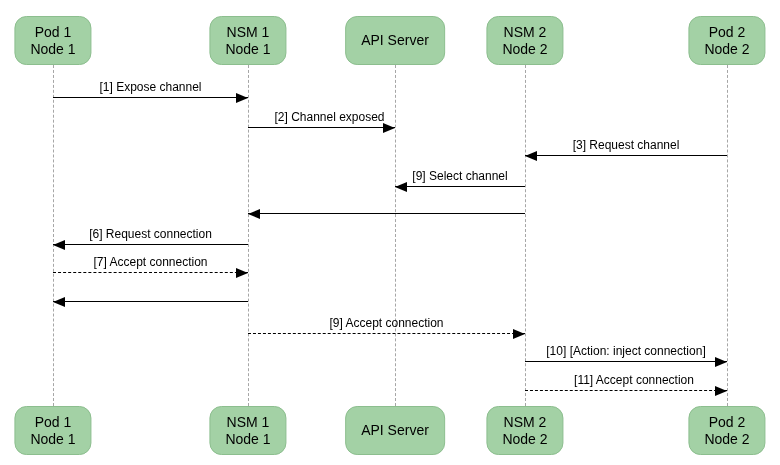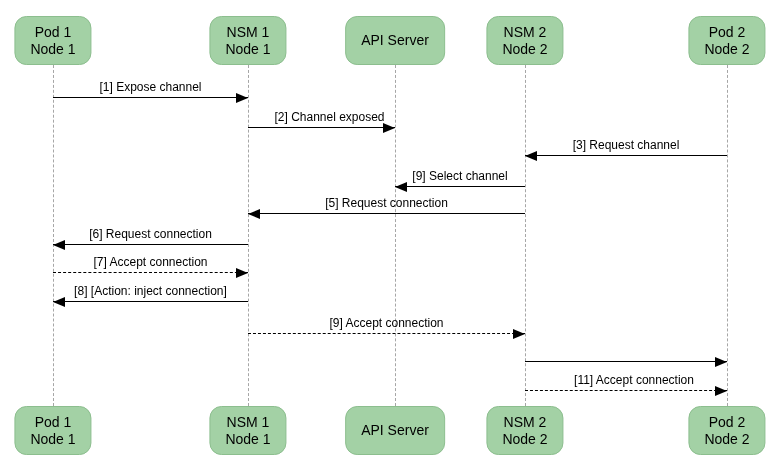--- a/index.html
+++ b/index.html
@@ -83,35 +83,34 @@
     <div class="arrowhead right" style="top: 123px; left: 383px;"></div>
     <div class="msg-label" style="left: 321.5px; top: 110px; margin-left: 8px;">[2] Channel exposed</div>
     <div class="msg-line solid" style="left: 525px; width: 202px; top: 155px;"></div>
     <div class="arrowhead left" style="top: 151px; left: 525px;"></div>
     <div class="msg-label" style="left: 626px; top: 138px;">[3] Request channel</div>
     <div class="msg-line solid" style="left: 395px; width: 130px; top: 186px;"></div>
     <div class="arrowhead left" style="top: 182px; left: 395px;"></div>
     <div class="msg-label" style="left: 460px; top: 169px;">[9] Select channel</div>
     <div class="msg-line solid" style="left: 248px; width: 277px; top: 213px;"></div>
     <div class="arrowhead left" style="top: 209px; left: 248px;"></div>
-    <div class="msg-label" style="left: 386.5px; top: 196px;">[5] Request connection</div>
     <div class="msg-line solid" style="left: 53px; width: 195px; top: 244px;"></div>
     <div class="arrowhead left" style="top: 240px; left: 53px;"></div>
     <div class="msg-label" style="left: 150.5px; top: 227px;">[6] Request connection</div>
     <div class="msg-line dashed" style="left: 53px; width: 195px; top: 272px;"></div>
     <div class="arrowhead right" style="top: 268px; left: 236px;"></div>
     <div class="msg-label" style="left: 150.5px; top: 255px;">[7] Accept connection</div>
     <div class="msg-line solid" style="left: 53px; width: 195px; top: 301px;"></div>
     <div class="arrowhead left" style="top: 297px; left: 53px;"></div>
-    <div class="msg-label" style="left: 150.5px; top: 284px;">[8] [Action: inject connection]</div>
     <div class="msg-line dashed" style="left: 248px; width: 277px; top: 333px;"></div>
     <div class="arrowhead right" style="top: 329px; left: 513px;"></div>
     <div class="msg-label" style="left: 386.5px; top: 316px;">[9] Accept connection</div>
     <div class="msg-line solid" style="left: 525px; width: 202px; top: 361px;"></div>
     <div class="arrowhead right" style="top: 357px; left: 715px;"></div>
+    <div class="msg-label" style="left: 626px; top: 344px;">[10] [Action: inject connection]</div>
     <div class="msg-line dashed" style="left: 525px; width: 202px; top: 390px;"></div>
     <div class="arrowhead right" style="top: 386px; left: 715px;"></div>
     <div class="msg-label" style="left: 626px; top: 373px; padding-left: 16px;">[11] Accept connection</div>
     <div class="actor top" style="left: 53px;">
       <div class="actor-line">Pod 1</div>
       <div class="actor-line">Node 1</div>
     </div>
     <div class="actor top" style="left: 248px;">
       <div class="actor-line">NSM 1</div>
       <div class="actor-line">Node 1</div>

